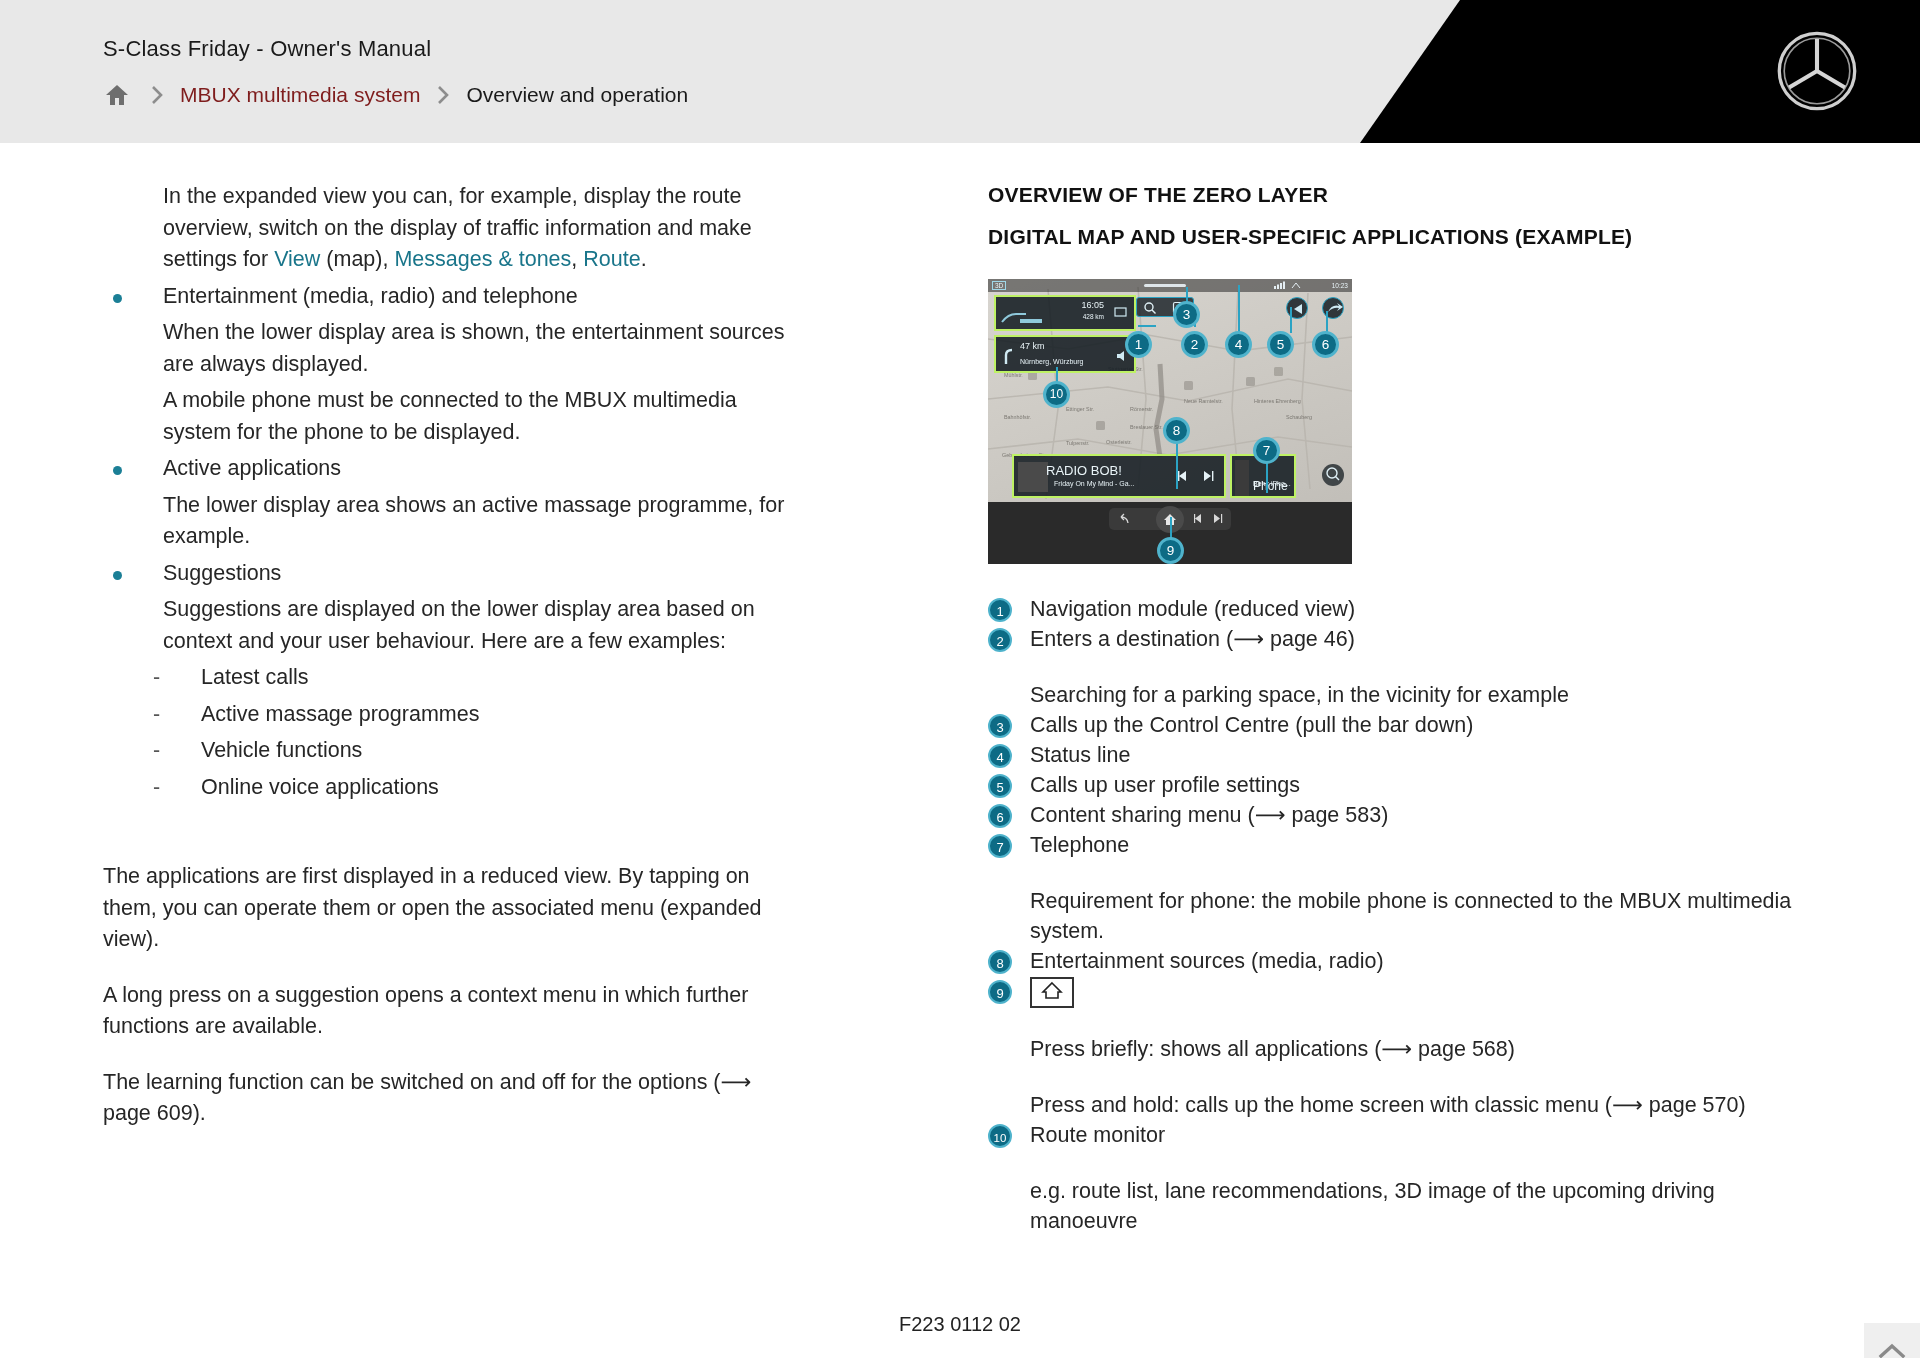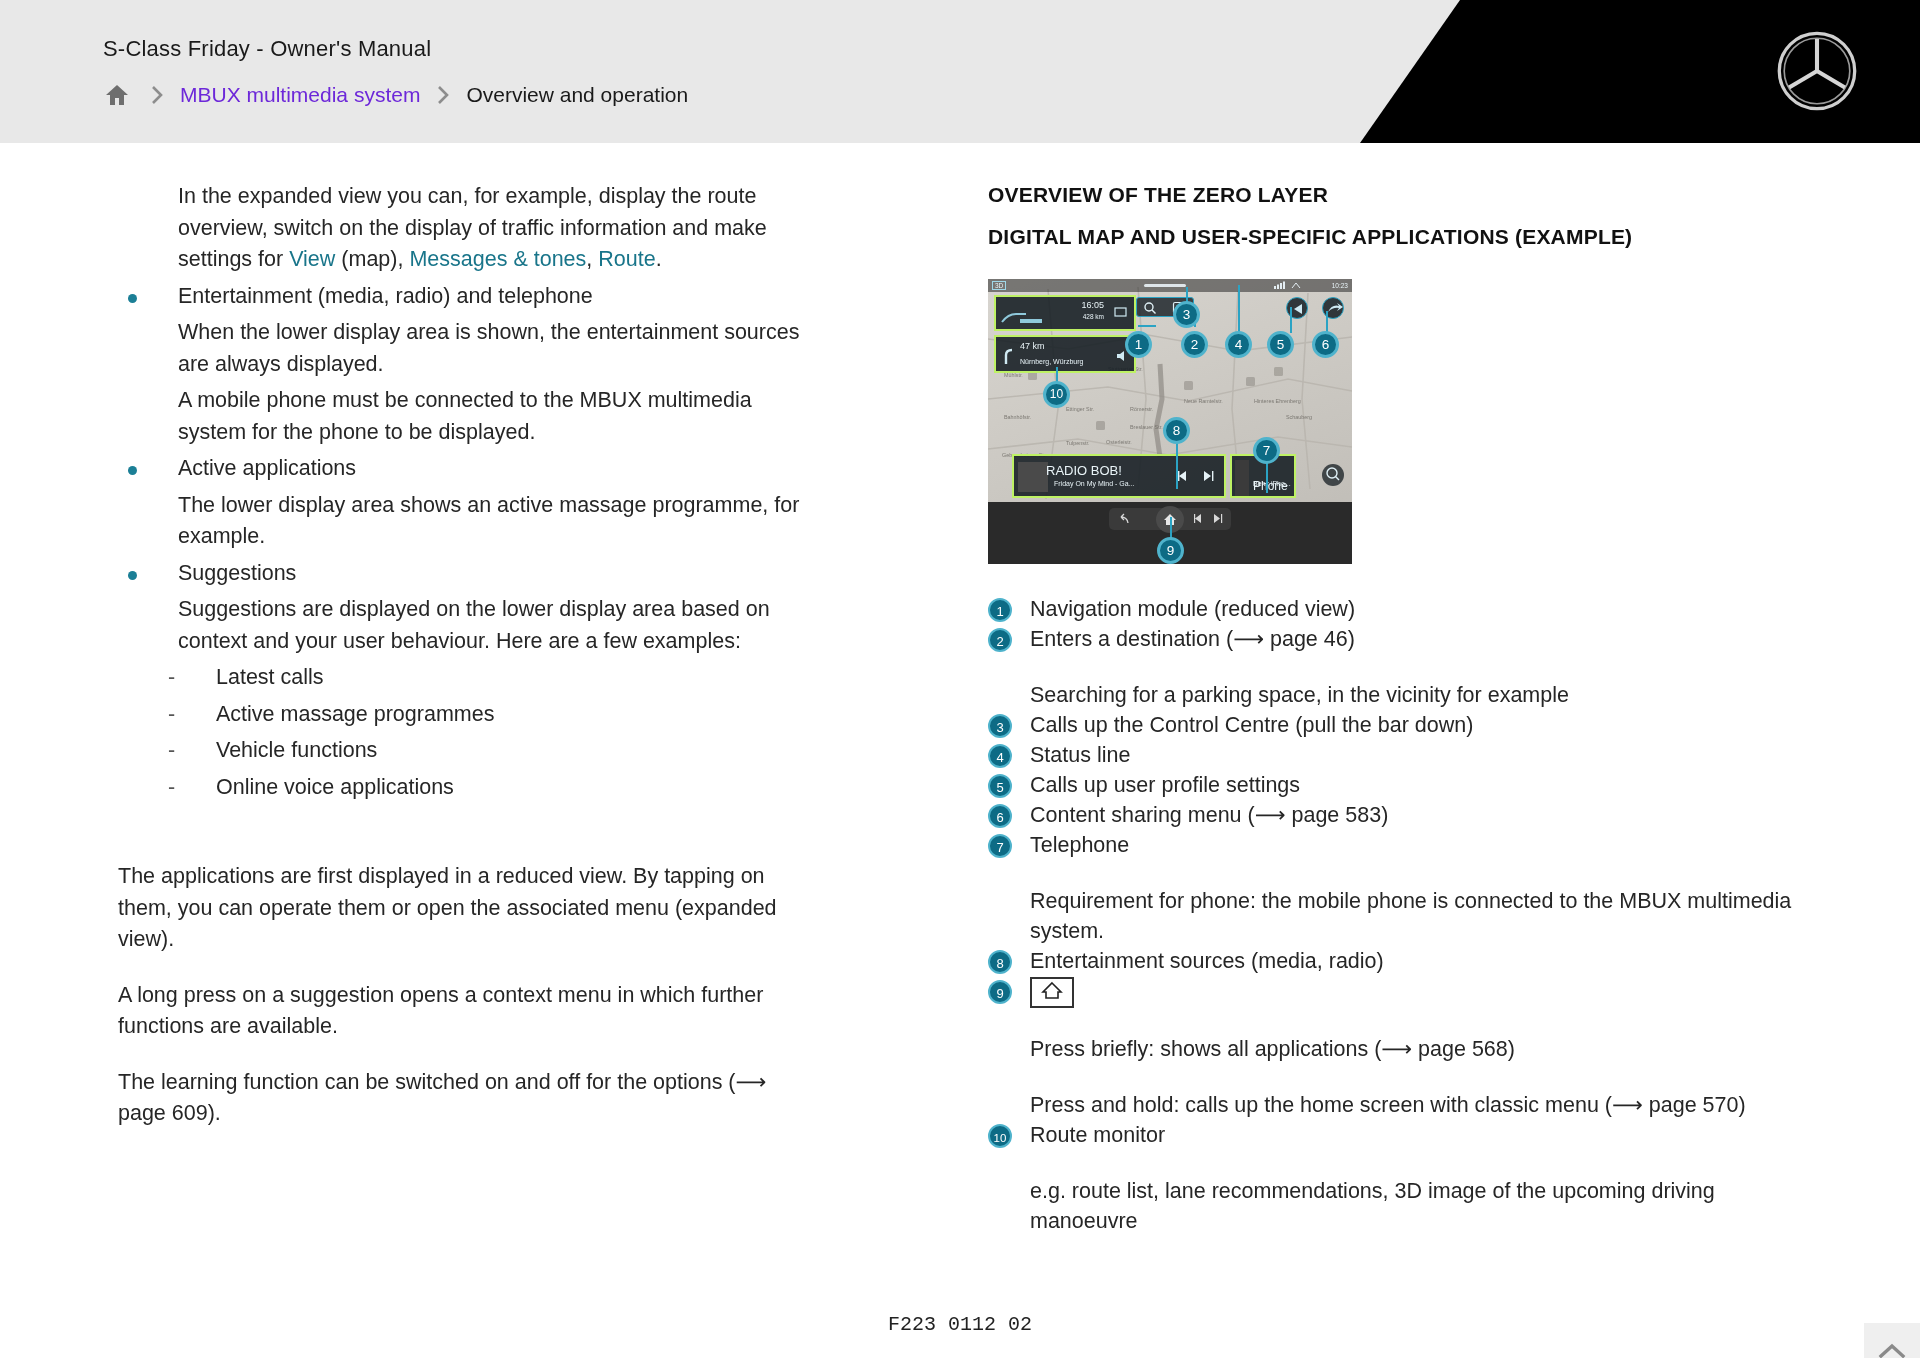--- a/index.html
+++ b/index.html
@@ -25,32 +25,32 @@
     position: absolute; left: 103px; top: 36px;
     font-size: 22px; color: #1a1a1a; letter-spacing: .2px;
   }
   .breadcrumb {
     position: absolute; left: 100px; top: 80px;
     display: flex; align-items: center; gap: 0;
     font-size: 21px;
   }
   .bc-home { width: 34px; height: 30px; display: flex; align-items: center; justify-content: center; }
   .bc-sep { width: 46px; display: flex; align-items: center; justify-content: center; color: #8d8d8d; }
-  .bc-item { color: #6d28d9; white-space: nowrap; }
+  .bc-item { color: #7f1d1d; white-space: nowrap; }
   .bc-item.current { color: #1a1a1a; }
 
   .logo {
     position: absolute; right: 62px; top: 30px;
     width: 82px; height: 82px;
   }
 
   
   .content { position: relative; width: 100%; height: 1215px; background: #fff; }
 
-  .col-left  { position: absolute; left: 103px;  top: 38px; width: 690px; margin-left: 15px; }
+  .col-left  { position: absolute; left: 103px;  top: 38px; width: 690px; }
   .col-right { position: absolute; left: 988px;  top: 38px; width: 820px; }
 
   .p {
     font-size: 21.5px; line-height: 31.5px; color: #262626;
     margin-bottom: 0;
   }
   .indent { margin-left: 60px; }
   .para-gap { height: 24px; }
   .small-gap { height: 5px; }
 
@@ -100,21 +100,21 @@
 
   
   .side-btn {
     position: absolute; right: 0; width: 56px; height: 56px;
     background: #efefef; display: flex; align-items: center; justify-content: center;
   }
   .btn-up   { top: 1180px; }
 
   .footer-code {
     position: absolute; left: 0; right: 0; bottom: 22px;
-    text-align: center; font-size: 20px; color: #222; font-family: Liberation Mono, monospace;
+    text-align: center; font-size: 20px; color: #222;
   }
 
   
   .fig-map { position: absolute; inset: 0; background:
      linear-gradient(160deg,#d8d5d0 0%,#cfccc6 35%,#c6c3bd 70%,#bdbab4 100%); }
   .fig-statusbar { position: absolute; left:0; right:0; top:0; height: 13px; background: rgba(40,40,40,.55); }
   .fig-bottombar { position: absolute; left:0; right:0; bottom:0; height: 62px; background:#2a2a2a; }
   .fig-panel { position: absolute; background: rgba(20,28,34,.88); border: 2px solid #bef264; }
   .fig-navcard { left: 6px; top: 16px; width: 142px; height: 36px; }
   .fig-routecard { left: 6px; top: 56px; width: 142px; height: 38px; }

